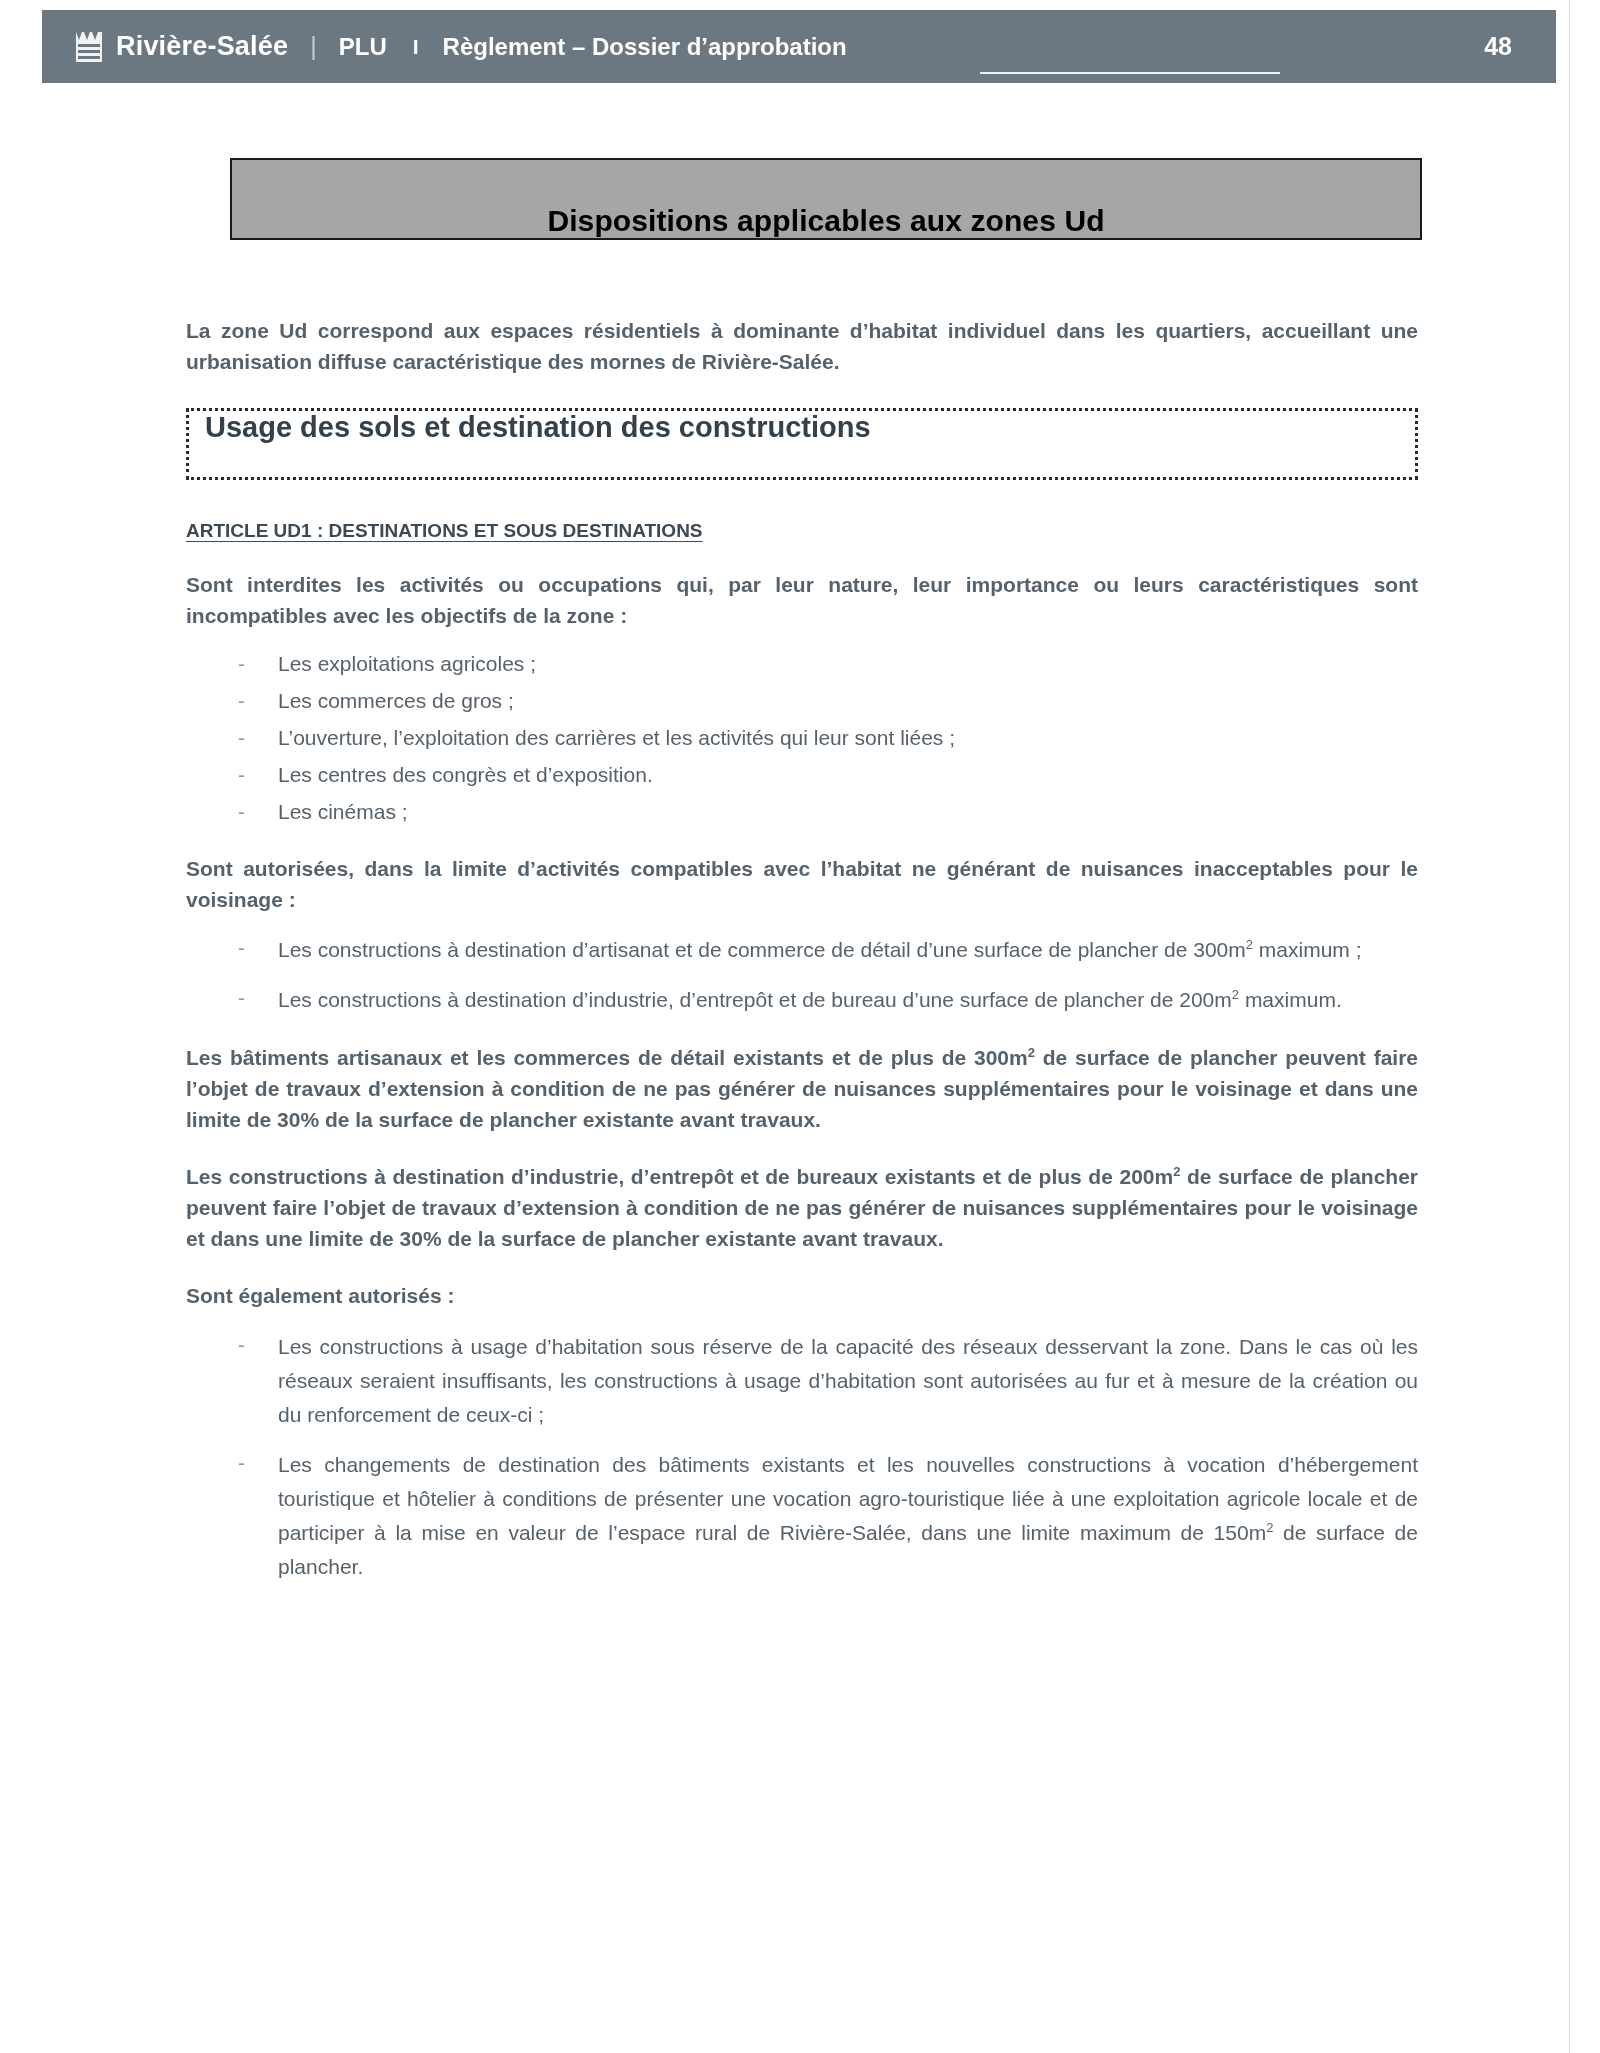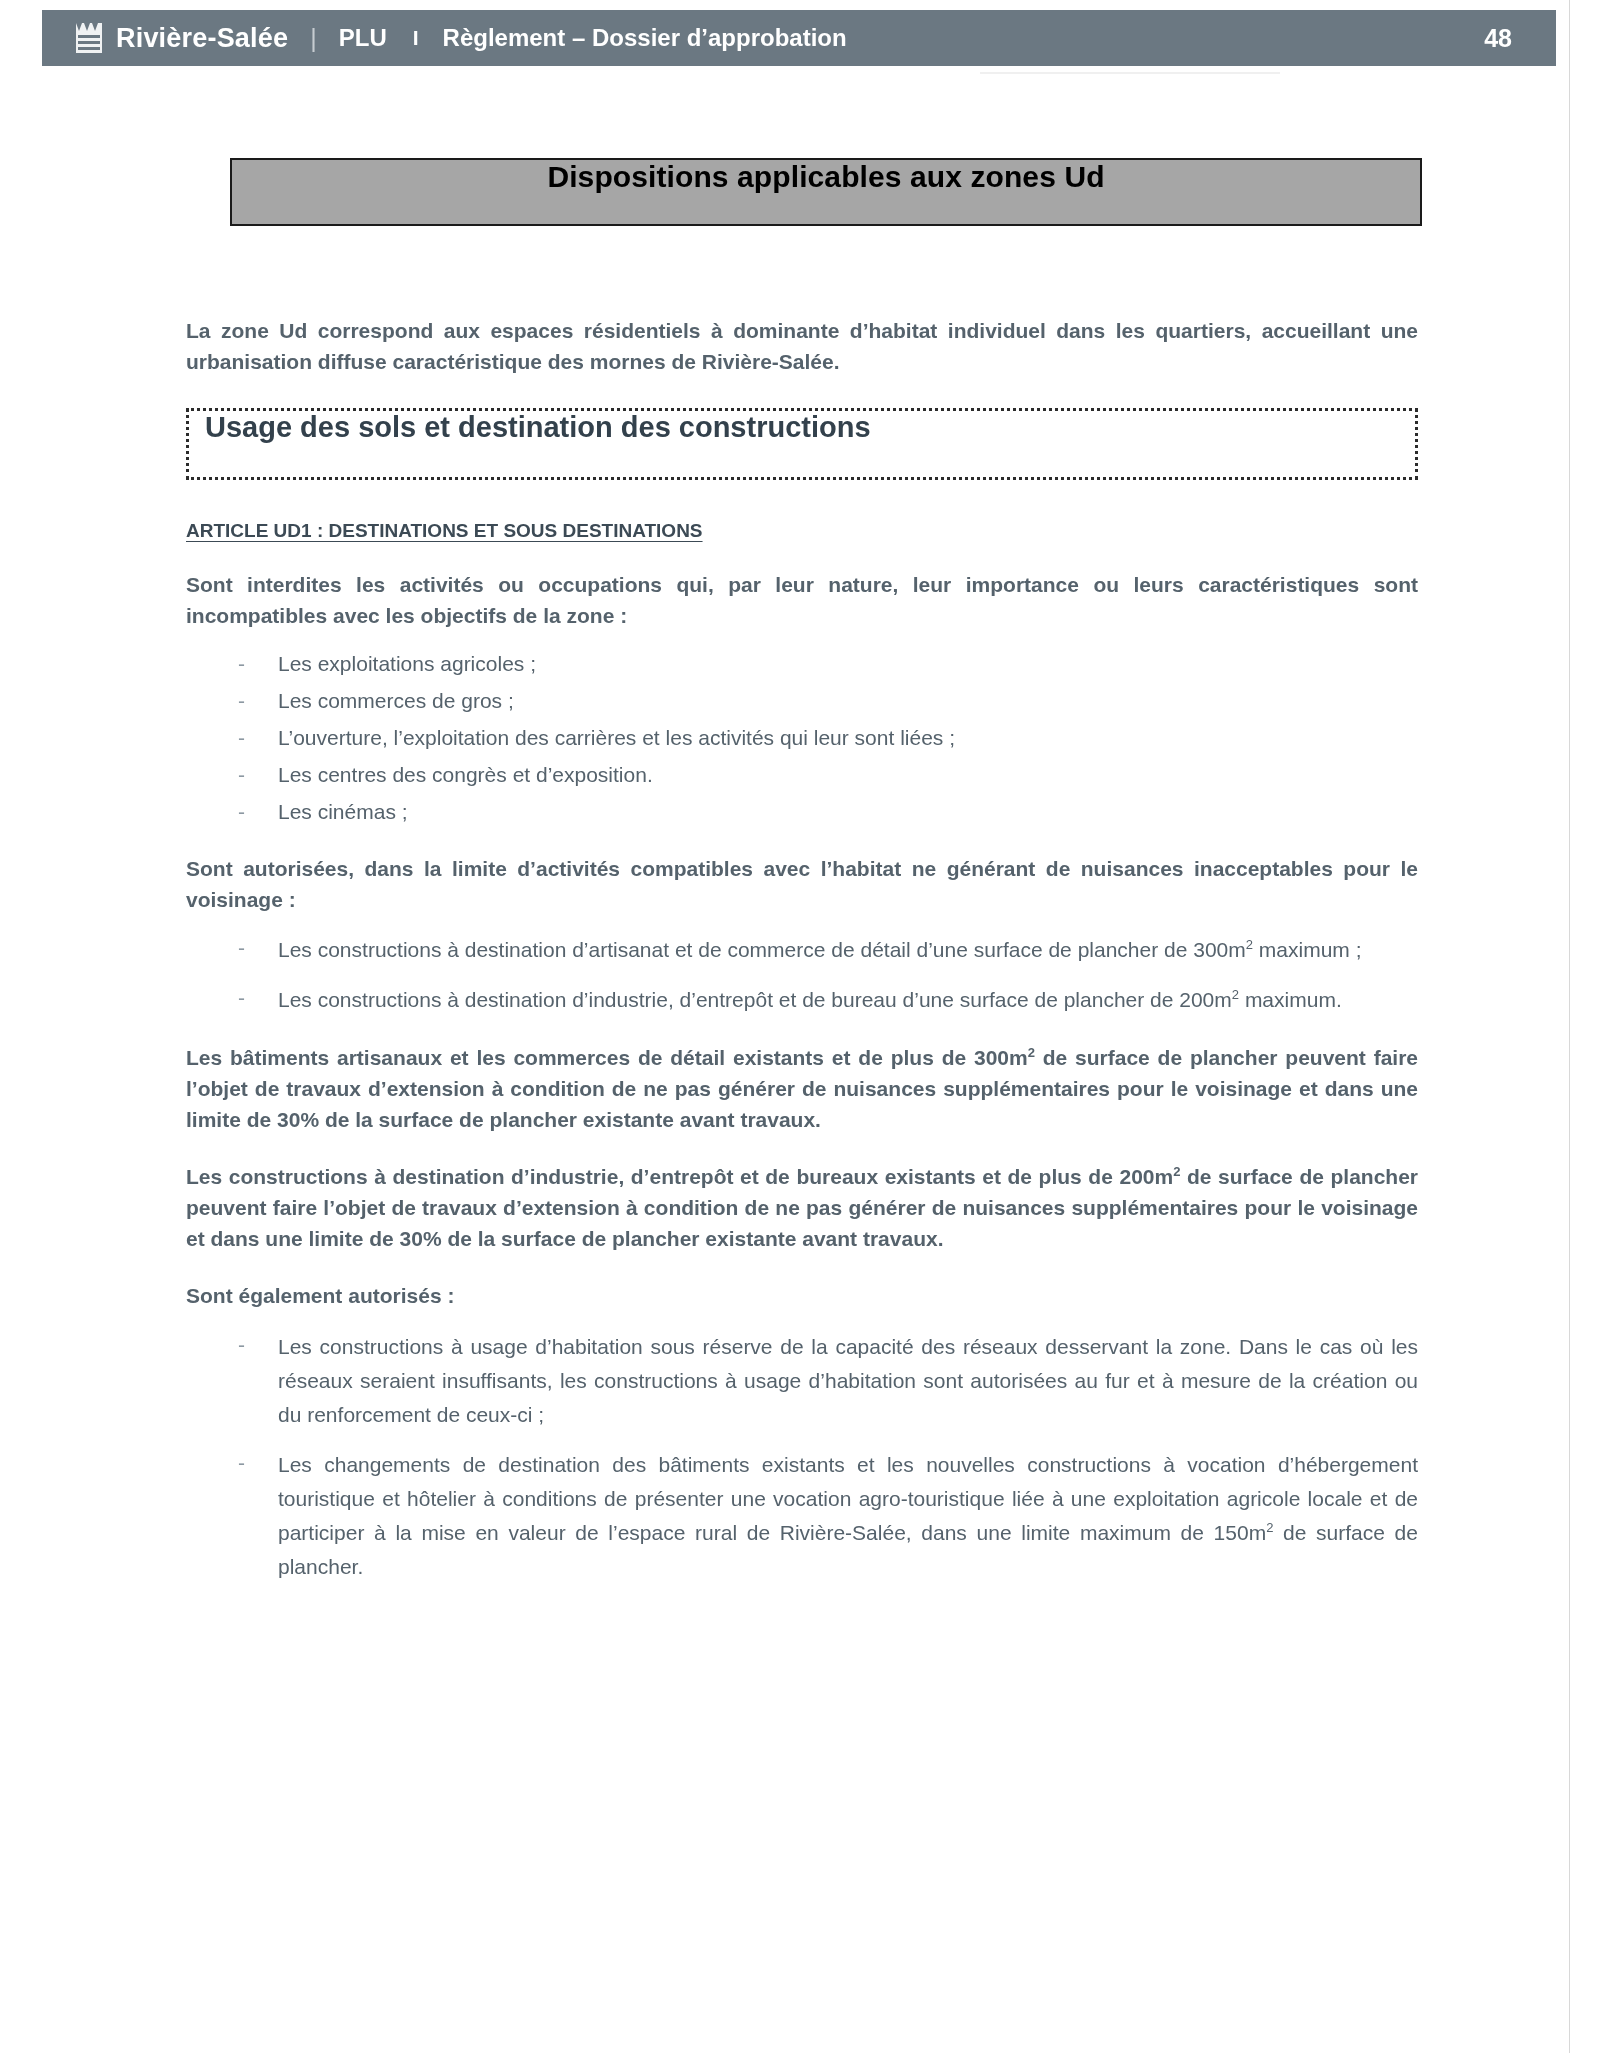--- a/index.html
+++ b/index.html
@@ -33,21 +33,21 @@
     background: #ffffff;
     border-left: 1px solid #d8d8d8;
   }
 
   
   .header-band {
     position: absolute;
     left: 42px;
     top: 10px;
     width: 1514px;
-    height: 56px;
+    height: 73px;
     background: #6b7882;
     display: flex;
     align-items: center;
     box-sizing: border-box;
     padding: 0 34px 0 34px;
   }
   .header-logo {
     width: 26px;
     height: 30px;
     margin-right: 14px;
@@ -103,26 +103,26 @@
     height: 2px;
     background: #f0f0f0;
   }
 
   
   .title-box {
     position: absolute;
     left: 230px;
     top: 158px;
     width: 1192px;
-    height: 68px;
+    height: 82px;
     background: #a6a6a6;
     border: 2px solid #1a1a1a;
     box-sizing: border-box;
     display: flex;
-    align-items: flex-start;
+    align-items: flex-end;
     justify-content: center;
   }
   .title-box-text {
     color: #000000;
     font-size: 30px;
     font-weight: bold;
     letter-spacing: 0.1px;
   }
 
   

